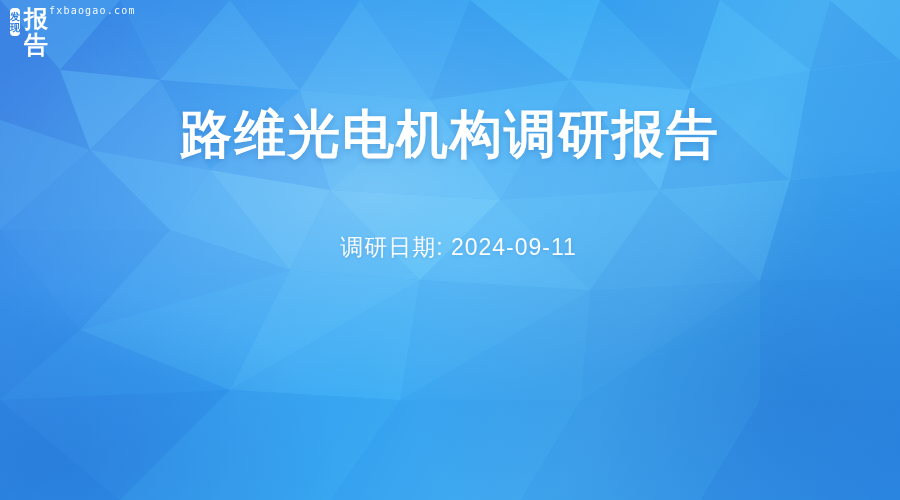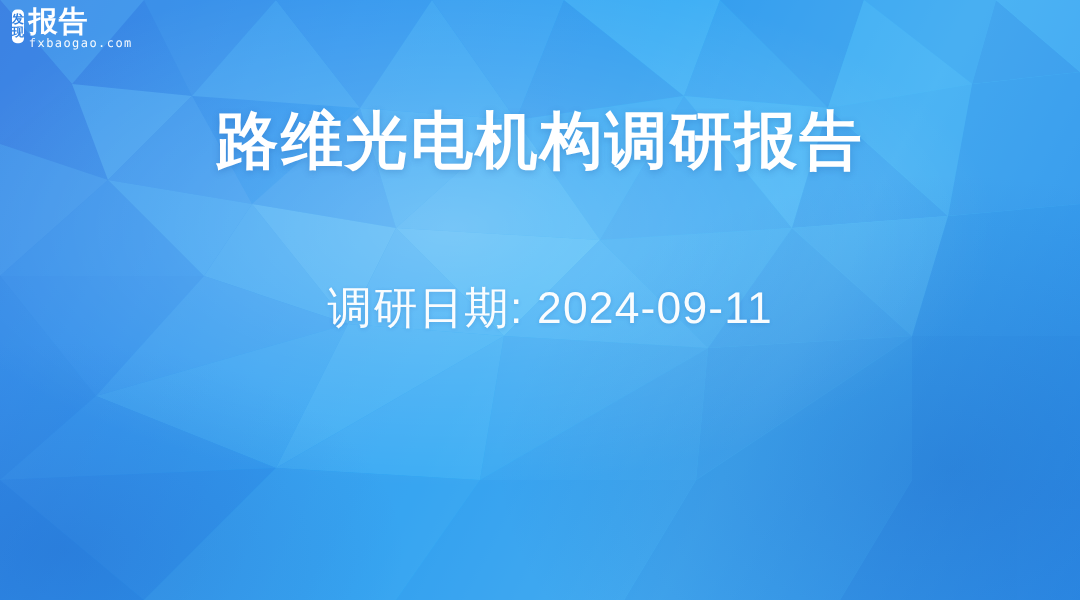--- a/index.html
+++ b/index.html
@@ -59,21 +59,21 @@
     font-weight: bold;
     display: flex;
     flex-direction: column;
     align-items: center;
     justify-content: center;
     letter-spacing: 0px;
   }
   .logo-text {
     margin-left: 4px;
     display: flex;
-    flex-direction: column;
+    flex-direction: row;
     justify-content: flex-start;
   }
   .logo-title {
     color: #ffffff;
     font-size: 24px;
     font-weight: bold;
     line-height: 26px;
     letter-spacing: 1px;
   }
   .logo-sub {
@@ -93,30 +93,30 @@
     top: 86px;
     text-align: center;
   }
   .main-title {
     color: #ffffff;
     font-size: 52px;
     font-weight: bold;
     letter-spacing: 2px;
     line-height: 64px;
     text-shadow: 0 2px 6px rgba(20,70,150,0.25);
-    margin: 0;
+    margin: 16px;
   }
   .subtitle {
     position: absolute;
     left: 0;
     right: 0;
     top: 232px;
     text-align: center;
     color: #ffffff;
-    font-size: 37px;
+    font-size: 23px;
     font-weight: normal;
     letter-spacing: 1px;
     opacity: 0.97;
     text-shadow: 0 1px 4px rgba(20,70,150,0.2);
     padding-left: 17px;
   }
 
   
   .footer-slogan {
     position: absolute;

